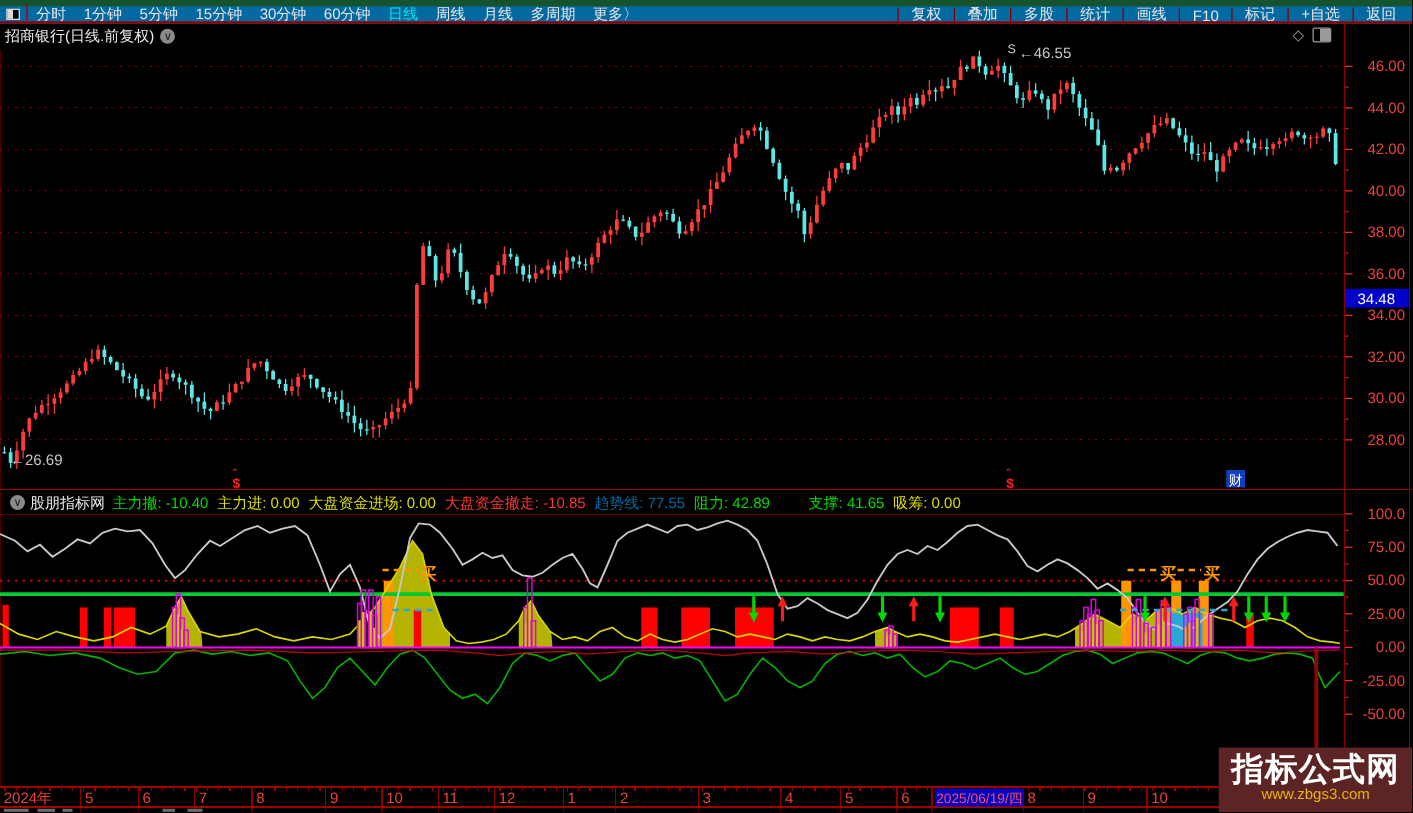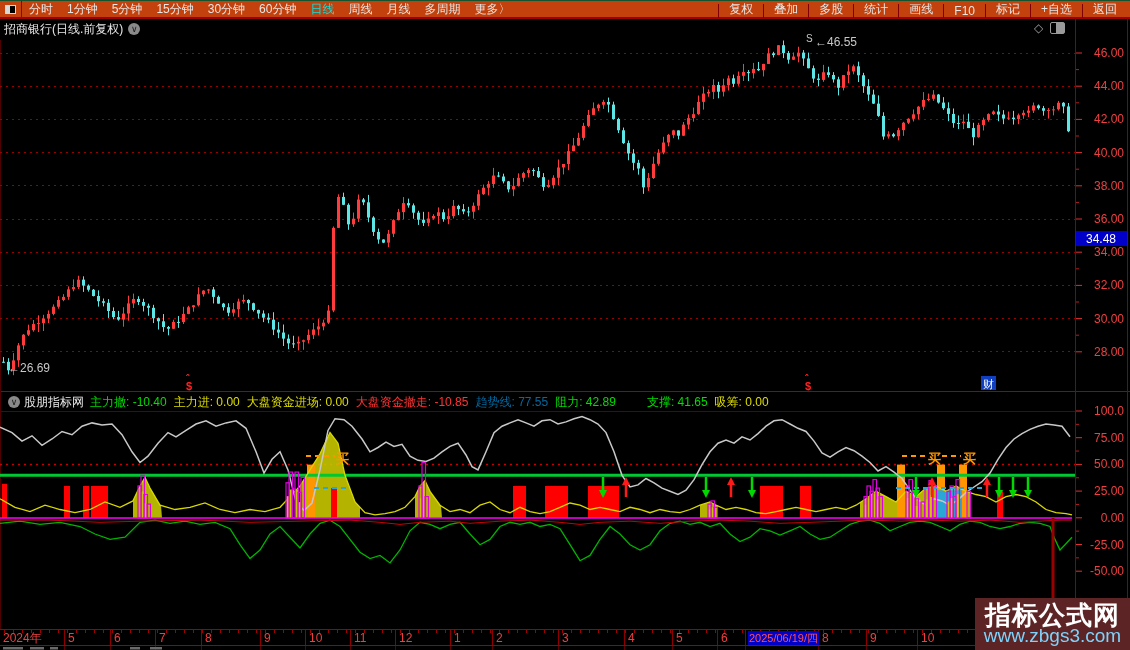--- a/index.html
+++ b/index.html
@@ -1,21 +1,21 @@
 <!DOCTYPE html>
 <html><head>
 <meta charset="utf-8">
 <style>
   html,body{margin:0;padding:0;background:#000;}
   .app{position:relative;width:1130px;height:650px;background:#000;overflow:hidden;
        font-family:"Liberation Sans","DejaVu Sans",sans-serif;-webkit-font-smoothing:none;}
   .abs{position:absolute;}
   
   .menubar{left:0;top:0;width:1130px;height:18px;display:flex;align-items:center;
-           border-top:1px solid #14532d;border-bottom:1px solid #a00000;box-sizing:border-box;background:#c2410c;}
+           border-top:5px solid #14532d;border-bottom:1px solid #a00000;box-sizing:border-box;background:#0369a1;}
   .win-icon{width:21px;height:16px;border-right:1px solid #a00000;display:flex;align-items:center;justify-content:center;flex:0 0 auto;}
   .win-icon span{display:block;width:11px;height:9px;border:1px solid #d8d8d8;box-sizing:border-box;background:linear-gradient(to right,#d8d8d8 45%,#000 45%);}
   .periods{display:flex;gap:14px;margin-left:7px;color:#e6e6e6;font-size:12px;white-space:nowrap;}
   .periods .itm{cursor:default;}
   .periods .itm.active{color:#00e5e5;}
   .right-menu{margin-left:auto;display:flex;align-items:flex-end;color:#e6e6e6;font-size:12px;white-space:nowrap;margin-right:3px;}
   .right-menu .itm{padding:0 10px;}
   .right-menu .sep{width:1px;height:14px;background:#7e0000;}
   
   .titlebar{left:0;top:19px;width:1075px;height:20px;display:flex;align-items:center;color:#e8e8e8;font-size:12px;}
@@ -26,21 +26,21 @@
   .diamond{color:#9a9a9a;font-size:12px;}
   .panel-ic{width:15px;height:12px;border:1px solid #9a9a9a;border-radius:2px;box-sizing:border-box;background:linear-gradient(to right,#000 40%,#9a9a9a 40%);}
   
   .ind-header{left:0;top:393px;width:1075px;height:18px;display:flex;align-items:center;font-size:12px;white-space:nowrap;overflow:hidden;}
   .ind-header .src{color:#e8e8e8;margin:0 6px 0 3px;display:flex;align-items:center;gap:4px;}
   .ind-header .fld{margin-right:7px;}
   
   .watermark{left:975px;top:598px;width:155px;height:52px;background:#5c2424;display:flex;flex-direction:column;
              align-items:center;justify-content:center;z-index:30;}
   .watermark .l1{color:#fff;font-size:26px;font-weight:bold;letter-spacing:1px;line-height:22px;}
-  .watermark .l2{color:#7dd3fc;font-size:19px;line-height:19px;}
+  .watermark .l2{color:#eab308;font-size:12px;line-height:19px;}
   svg{position:absolute;left:0;top:0;}
 </style>
 </head>
 <body>
 
 <div class="app">
 
   <svg id="cv" width="1130" height="650">
       <line x1="0" y1="18.5" x2="1130" y2="18.5" stroke="#a00000" stroke-width="1" shape-rendering="crispEdges"></line>
       <line x1="0" y1="391.5" x2="1130" y2="391.5" stroke="#a00000" stroke-width="1" shape-rendering="crispEdges"></line>

